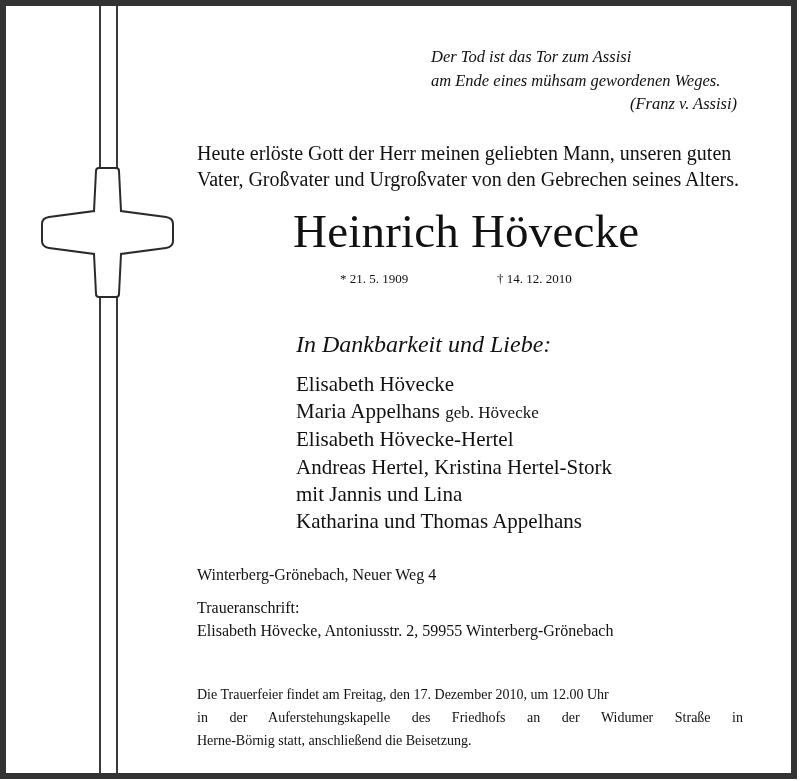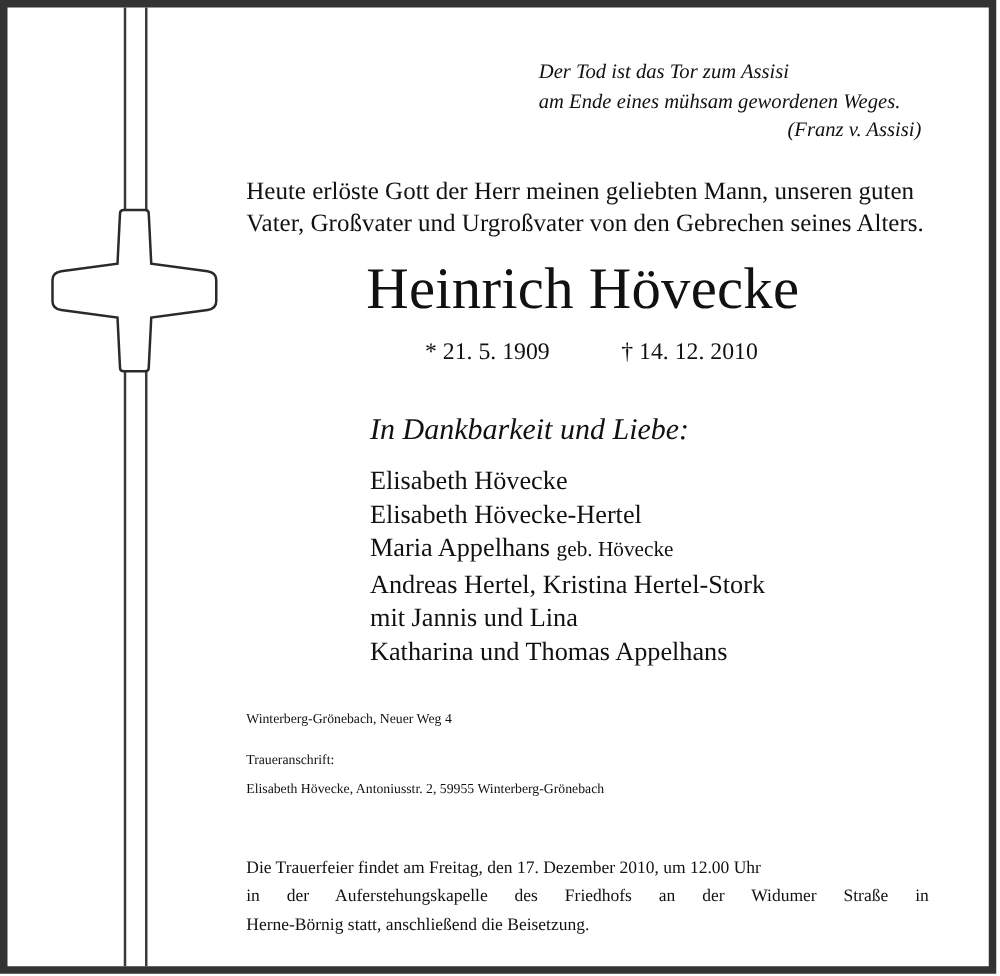--- a/index.html
+++ b/index.html
@@ -6,25 +6,25 @@
   body { width:800px; height:781px; position:relative; overflow:hidden;
          font-family:"Liberation Serif", "DejaVu Serif", serif; color:#111; }
   .frame { position:absolute; left:0; top:0; width:797px; height:779px;
            box-sizing:border-box; border:6px solid #333333; background:#fff; }
   .vline { position:absolute; top:6px; bottom:8px; width:2px; background:#3a3a3a; }
   .cross { position:absolute; left:38px; top:166px; width:140px; height:134px; }
   .t { position:absolute; white-space:nowrap; }
   .quote { font-style:italic; font-size:16.5px; line-height:23px; }
   .intro { font-size:20px; line-height:26px; width:546px; text-align:justify; }
   .name { font-size:47px; letter-spacing:0.2px; }
-  .dates { font-size:19px;text-align:right; }
+  .dates { font-size:13px;text-align:right; }
   .thanks { font-size:24px;font-style:italic; }
   .family { font-size:21px; line-height:27.2px; }
   .family .small { font-size:17px; }
-  .addr { font-size:11px; line-height:22px; }
+  .addr { font-size:16px; line-height:22px; }
   .service { font-size:14px; line-height:22.5px; width:546px; text-align:justify; white-space:normal; }
 </style>
 </head>
 <body>
 
 <div class="frame"></div>
 
 <div class="vline" style="left:99px;"></div>
 <div class="vline" style="left:116px;"></div>
 
@@ -41,22 +41,22 @@
 
 <div class="t name" style="left:293px; top:204px;">Heinrich Hövecke</div>
 
 <div class="t dates" style="left:340px; top:271px;">* 21. 5. 1909</div>
 <div class="t dates" style="left:497px; top:271px;">† 14. 12. 2010</div>
 
 <div class="t thanks" style="left:296px; top:331px;">In Dankbarkeit und Liebe:</div>
 
 <div class="t family" style="left:296px; top:371px;">
   <div>Elisabeth Hövecke</div>
+  <div><span>Maria Appelhans</span> <span class="small">geb. Hövecke</span></div>
   <div>Elisabeth Hövecke-Hertel</div>
-  <div><span>Maria Appelhans</span> <span class="small">geb. Hövecke</span></div>
   <div>Andreas Hertel, Kristina Hertel-Stork</div>
   <div>mit Jannis und Lina</div>
   <div>Katharina und Thomas Appelhans</div>
 </div>
 
 <div class="t addr" style="left:197px; top:564px;">Winterberg-Grönebach, Neuer Weg 4</div>
 
 <div class="t addr" style="left:197px; top:597px;">Traueranschrift:</div>
 <div class="t addr" style="left:197px; top:620px;">Elisabeth Hövecke, Antoniusstr. 2, 59955 Winterberg-Grönebach</div>
 

